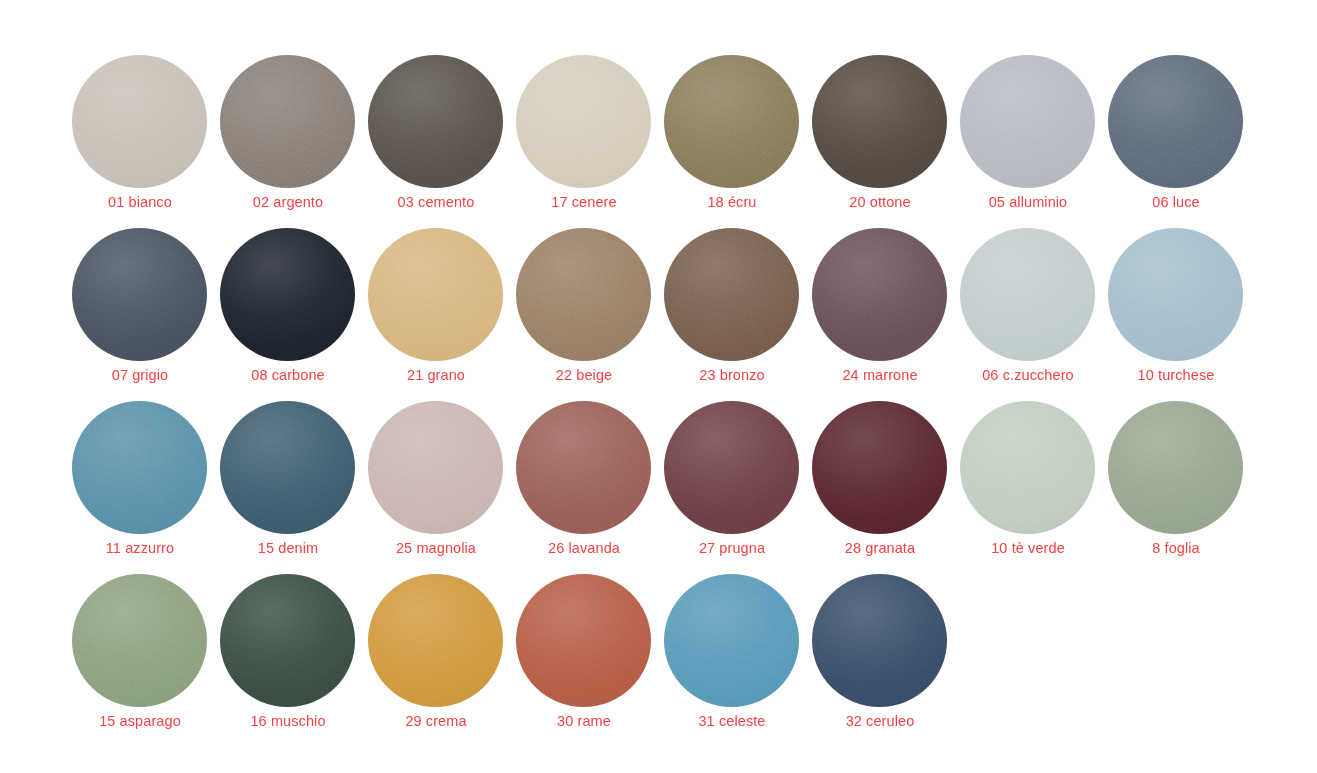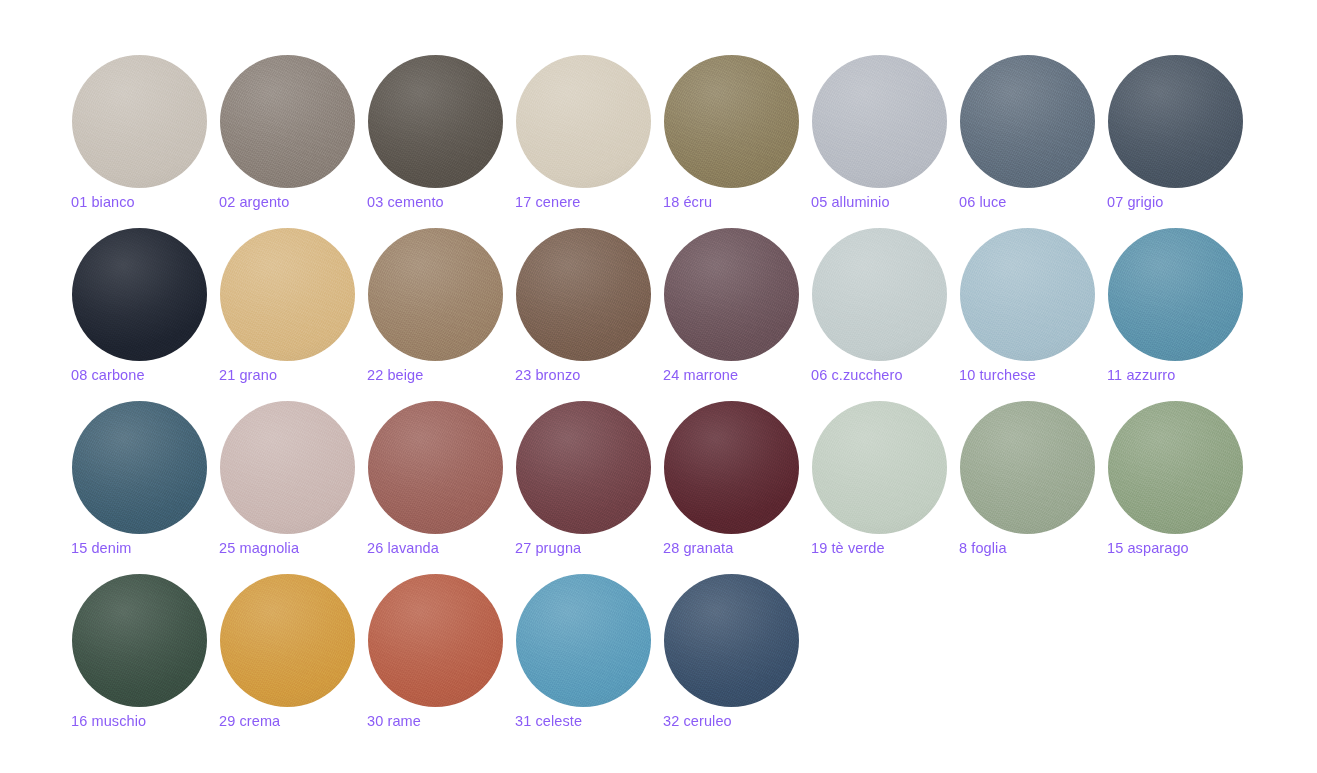--- a/index.html
+++ b/index.html
@@ -47,24 +47,24 @@
       repeating-linear-gradient(118deg, rgba(255,255,255,0.030) 0px, rgba(255,255,255,0.030) 1px, rgba(0,0,0,0.028) 1px, rgba(0,0,0,0.028) 2px),
       repeating-linear-gradient(26deg, rgba(255,255,255,0.022) 0px, rgba(255,255,255,0.022) 1px, rgba(0,0,0,0.022) 1px, rgba(0,0,0,0.022) 3px),
       repeating-radial-gradient(circle at 30% 40%, rgba(255,255,255,0.018) 0px, rgba(255,255,255,0.018) 1px, rgba(0,0,0,0.016) 1px, rgba(0,0,0,0.016) 2px);
     background-blend-mode: normal, overlay, overlay, overlay;
   }
   .swatch-label {
     position: absolute;
     left: 0;
     top: 138px;
     width: 138px;
-    text-align: left;
+    text-align: center;
     font-size: 14.5px;
     line-height: 18px;
-    color: #8b5cf6;
+    color: #ef4444;
     white-space: nowrap;
     letter-spacing: 0.1px;
   }
 </style>
 </head>
 <body style="background: rgb(255, 255, 255);">
 
 <div id="swatch-board">
   <div class="swatch-grid">
       <div class="swatch-cell">
@@ -79,20 +79,24 @@
         <div class="swatch-disc" style="background-color: rgb(90, 84, 77);"></div>
         <div class="swatch-label">03 cemento</div>
       </div>
       <div class="swatch-cell">
         <div class="swatch-disc" style="background-color: rgb(214, 205, 189);"></div>
         <div class="swatch-label">17 cenere</div>
       </div>
       <div class="swatch-cell">
         <div class="swatch-disc" style="background-color: rgb(140, 127, 93);"></div>
         <div class="swatch-label">18 écru</div>
+      </div>
+      <div class="swatch-cell">
+        <div class="swatch-disc" style="background-color: rgb(87, 76, 66);"></div>
+        <div class="swatch-label">20 ottone</div>
       </div>
       <div class="swatch-cell">
         <div class="swatch-disc" style="background-color: rgb(184, 188, 196);"></div>
         <div class="swatch-label">05 alluminio</div>
       </div>
       <div class="swatch-cell">
         <div class="swatch-disc" style="background-color: rgb(95, 110, 125);"></div>
         <div class="swatch-label">06 luce</div>
       </div>
       <div class="swatch-cell">
@@ -146,21 +150,21 @@
       <div class="swatch-cell">
         <div class="swatch-disc" style="background-color: rgb(113, 65, 71);"></div>
         <div class="swatch-label">27 prugna</div>
       </div>
       <div class="swatch-cell">
         <div class="swatch-disc" style="background-color: rgb(91, 39, 48);"></div>
         <div class="swatch-label">28 granata</div>
       </div>
       <div class="swatch-cell">
         <div class="swatch-disc" style="background-color: rgb(194, 206, 194);"></div>
-        <div class="swatch-label">19 tè verde</div>
+        <div class="swatch-label">10 tè verde</div>
       </div>
       <div class="swatch-cell">
         <div class="swatch-disc" style="background-color: rgb(154, 168, 146);"></div>
         <div class="swatch-label">8 foglia</div>
       </div>
       <div class="swatch-cell">
         <div class="swatch-disc" style="background-color: rgb(143, 163, 131);"></div>
         <div class="swatch-label">15 asparago</div>
       </div>
       <div class="swatch-cell">

